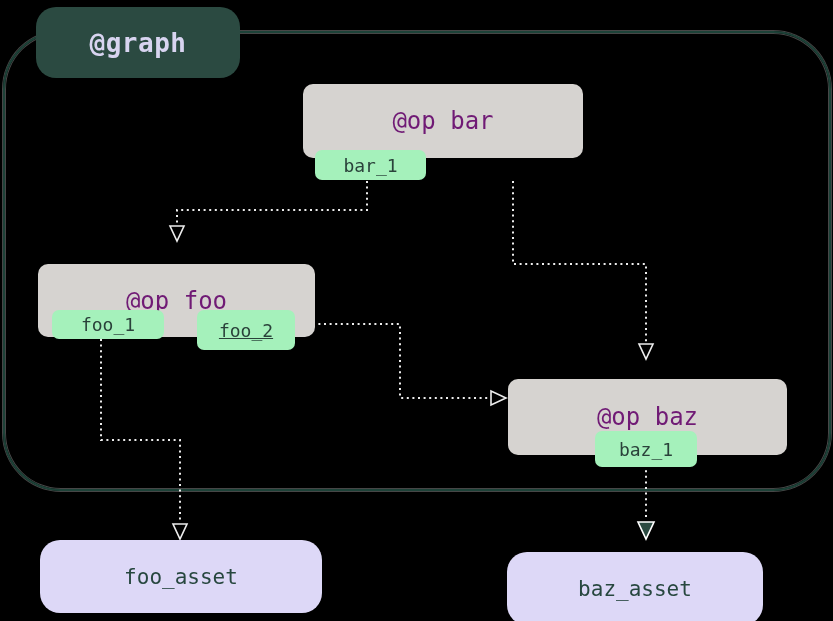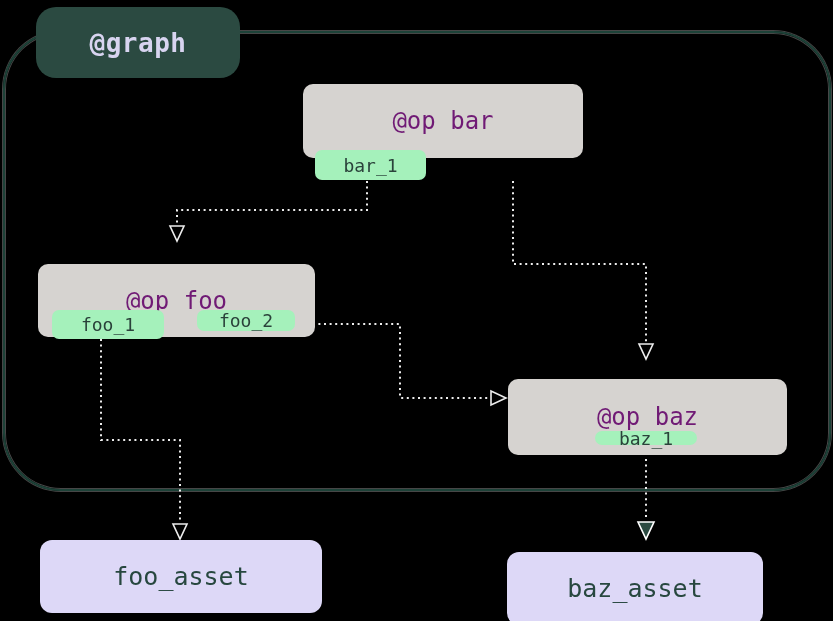--- a/index.html
+++ b/index.html
@@ -28,23 +28,23 @@
   .op{background:#d6d3d0;border-radius:10px;color:#701a75;font-size:24px;}
   .op-bar{left:303px;top:84px;width:280px;height:74px;}
   .op-foo{left:38px;top:256px;width:277px;height:73px;margin-top:8px;}
   .op-baz{left:508px;top:361px;width:279px;height:76px;margin-top:18px;}
   .out-tag{
     background:#a5f1bb;border-radius:7px;color:#2a423a;font-size:18px;z-index:4;
   }
   .tag-bar1{left:315px;top:150px;width:111px;height:30px;}
   .tag-bar2{left:462px;top:150px;width:99px;height:30px;}
   .tag-foo1{left:52px;top:310px;width:112px;height:29px;}
-  .tag-foo2{left:197px;top:310px;width:98px;height:21px;}
-  .tag-baz1{left:595px;top:431px;width:102px;height:14px;}
-  .asset{background:#ddd8f7;border-radius:12px;color:#27473f;font-size:25px;}
+  .tag-foo2{left:197px;top:310px;width:98px;height:40px;text-decoration:underline;}
+  .tag-baz1{left:595px;top:431px;width:102px;height:36px;}
+  .asset{background:#ddd8f7;border-radius:20px;color:#27473f;font-size:21px;}
   .asset-foo{left:40px;top:540px;width:282px;height:73px;}
   .asset-baz{left:507px;top:552px;width:256px;height:73px;}
 </style>
 </head>
 <body>
 
 <div class="canvas">
 
   <div class="graph-container"></div>
 

